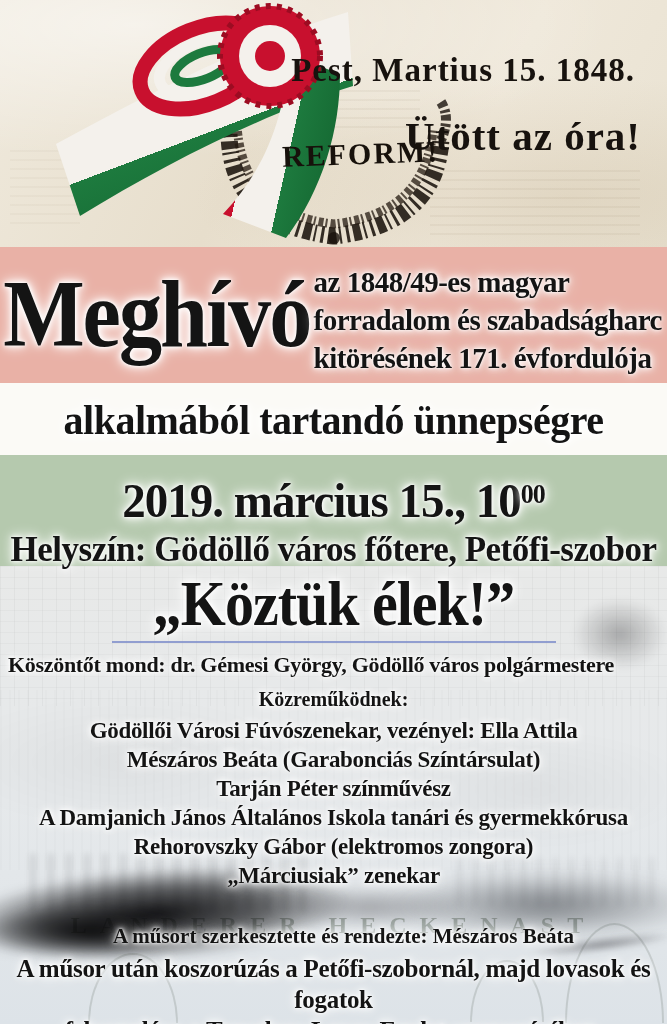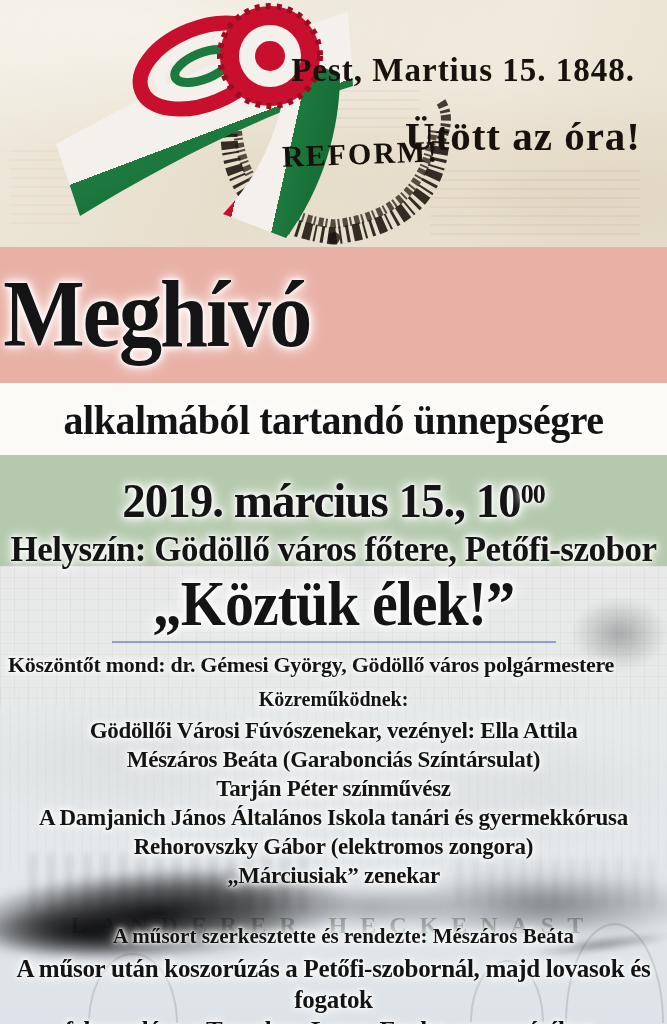--- a/index.html
+++ b/index.html
@@ -146,20 +146,25 @@
       <circle cx="119" cy="142" r="6" fill="#1a130c" opacity=".8"></circle>
     </svg>
   </div>
 
   <div class="dateline textlayer abs" style="position:absolute;">Pest, Martius 15. 1848.</div>
   <div class="slogan textlayer">Ütött az óra!</div>
   <div class="reform textlayer">REFORM!</div>
 
   <div class="band band-pink">
     <div class="title glow textlayer">Meghívó</div>
+    <div class="subtitle glow textlayer">
+      <div>az 1848/49-es magyar</div>
+      <div>forradalom és szabadságharc</div>
+      <div>kitörésének 171. évfordulója</div>
+    </div>
   </div>
 
   <div class="band band-white">
     <div class="occasion glow textlayer">alkalmából tartandó ünnepségre</div>
   </div>
 
   <div class="band band-green">
     <div class="ghost-text">LANDERER  HECKENAST</div>
     <div class="arch arch1"></div>
     <div class="arch arch2"></div>

